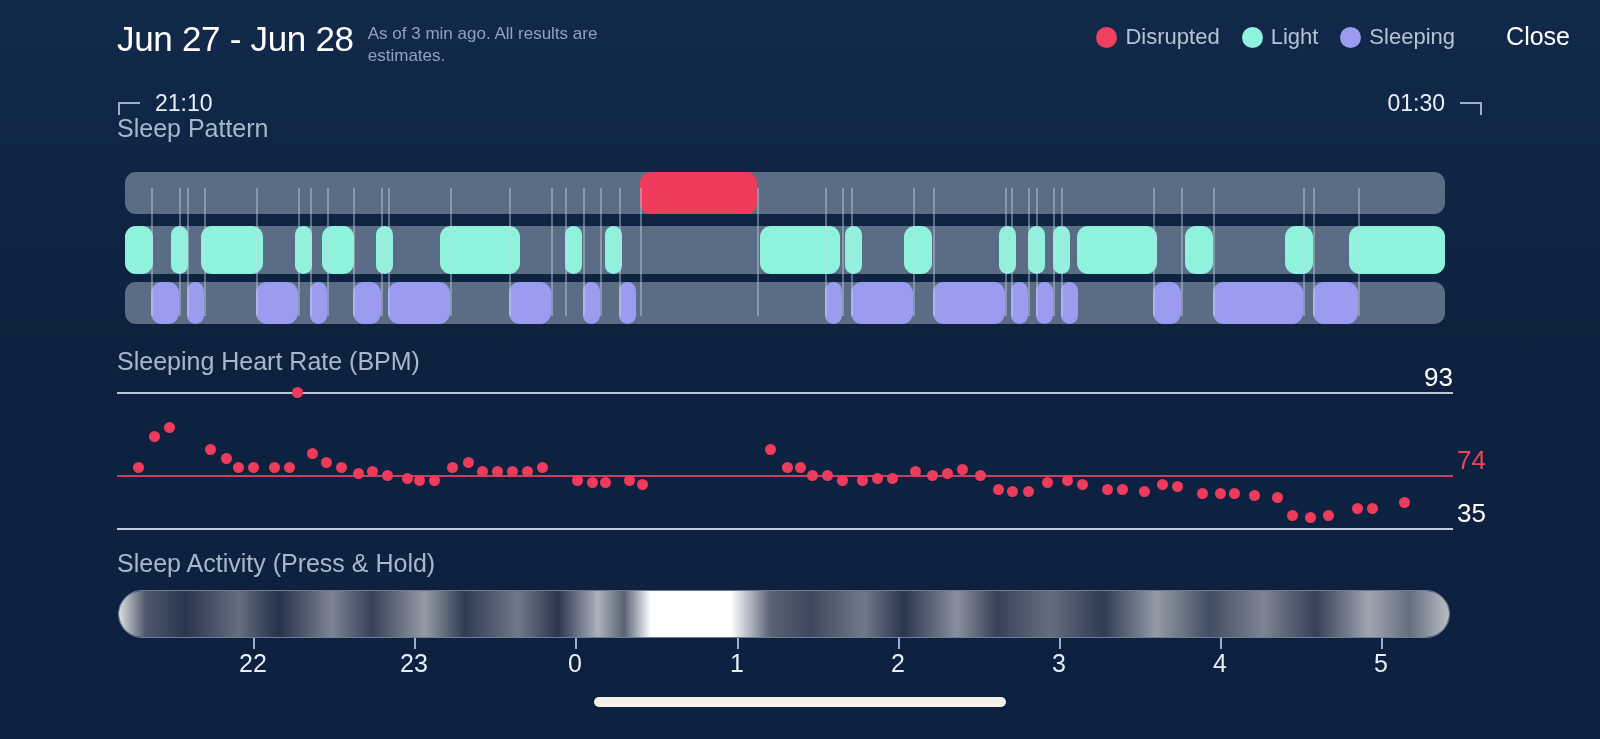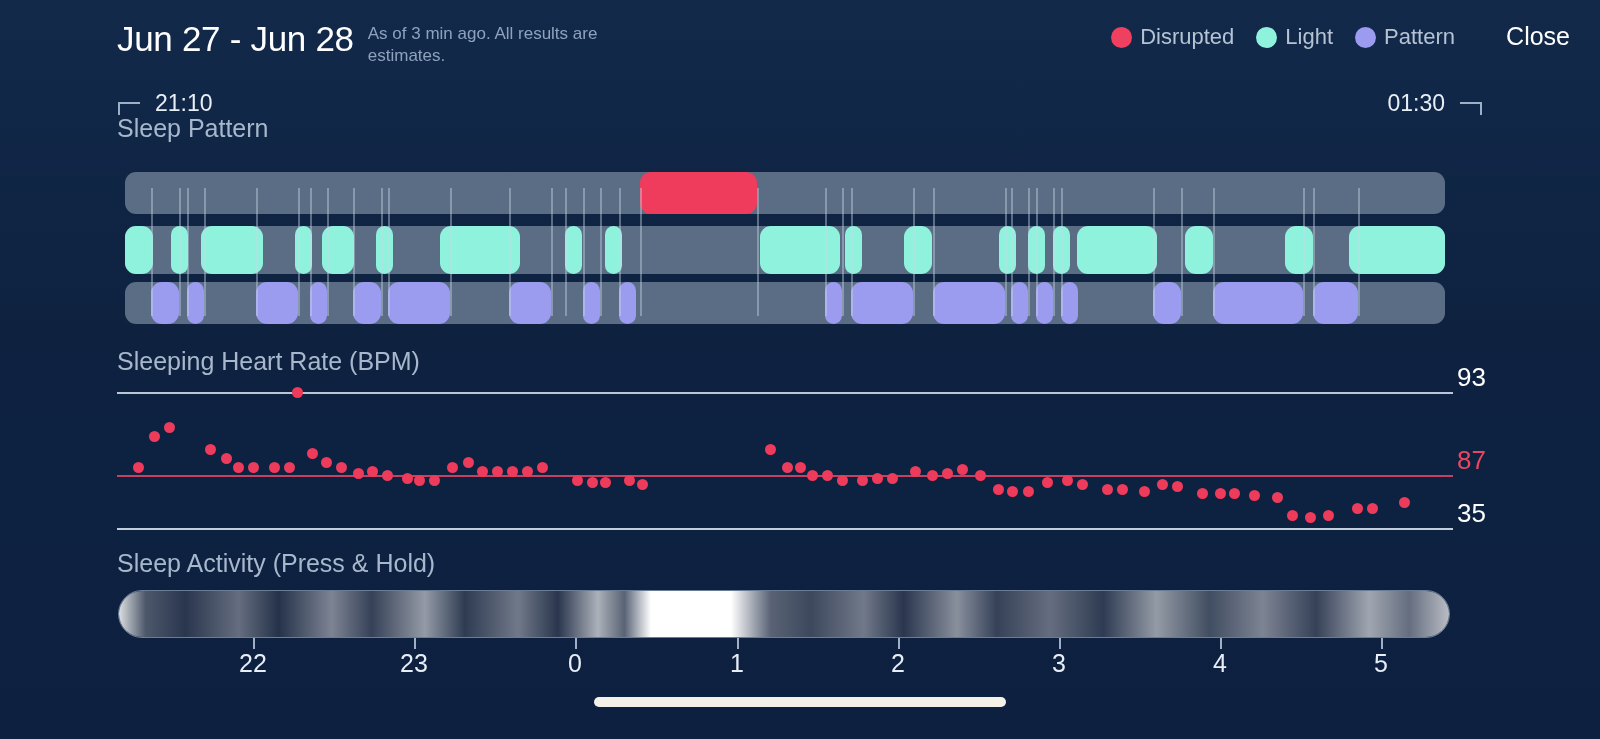--- a/index.html
+++ b/index.html
@@ -132,21 +132,21 @@
       <div class="legend-item">
         <span class="legend-dot" style="background: rgb(240, 64, 96);"></span>
         <span class="legend-label">Disrupted</span>
       </div>
       <div class="legend-item">
         <span class="legend-dot" style="background: rgb(143, 242, 221);"></span>
         <span class="legend-label">Light</span>
       </div>
       <div class="legend-item">
         <span class="legend-dot" style="background: rgb(155, 155, 240);"></span>
-        <span class="legend-label">Pattern</span>
+        <span class="legend-label">Sleeping</span>
       </div>
     </div>
 
     <div id="close-button">Close</div>
   </div>
 
   <div id="time-row">
     <span class="bracket left"></span>
     <span id="start-time">21:10</span>
     <span id="end-time">01:30</span>
@@ -238,23 +238,23 @@
         <div class="connector" style="left: 1178px; top: 16px; height: 128px;"></div>
         <div class="connector" style="left: 1188px; top: 16px; height: 128px;"></div>
         <div class="connector" style="left: 1233px; top: 16px; height: 128px;"></div>
       </div>
   </div>
 
   <div class="section-heading" id="hr-heading">Sleeping Heart Rate (BPM)</div>
 
   <div id="hr-chart">
       <div class="hr-line max" style="top: 7px; background: rgb(185, 198, 214);"></div>
-      <div class="hr-value max" style="left: 1340px; top: -23px;">93</div>
+      <div class="hr-value max" style="left: 1307px; top: -23px;">93</div>
       <div class="hr-line avg" style="top: 90.3548px; background: rgb(198, 65, 95);"></div>
-      <div class="hr-value avg" style="left: 1340px; top: 60.3548px;">87</div>
+      <div class="hr-value avg" style="left: 1340px; top: 60.3548px;">74</div>
       <div class="hr-line min" style="top: 143px; background: rgb(195, 206, 220);"></div>
       <div class="hr-value min" style="left: 1340px; top: 113px;">35</div>
       <div class="hr-dot" style="left: 16px; top: 76.5806px;"></div>
       <div class="hr-dot" style="left: 32px; top: 45.871px;"></div>
       <div class="hr-dot" style="left: 47px; top: 37.0968px;"></div>
       <div class="hr-dot" style="left: 88px; top: 59.0323px;"></div>
       <div class="hr-dot" style="left: 104px; top: 67.8065px;"></div>
       <div class="hr-dot" style="left: 116px; top: 76.5806px;"></div>
       <div class="hr-dot" style="left: 131px; top: 76.5806px;"></div>
       <div class="hr-dot" style="left: 152px; top: 76.5806px;"></div>

